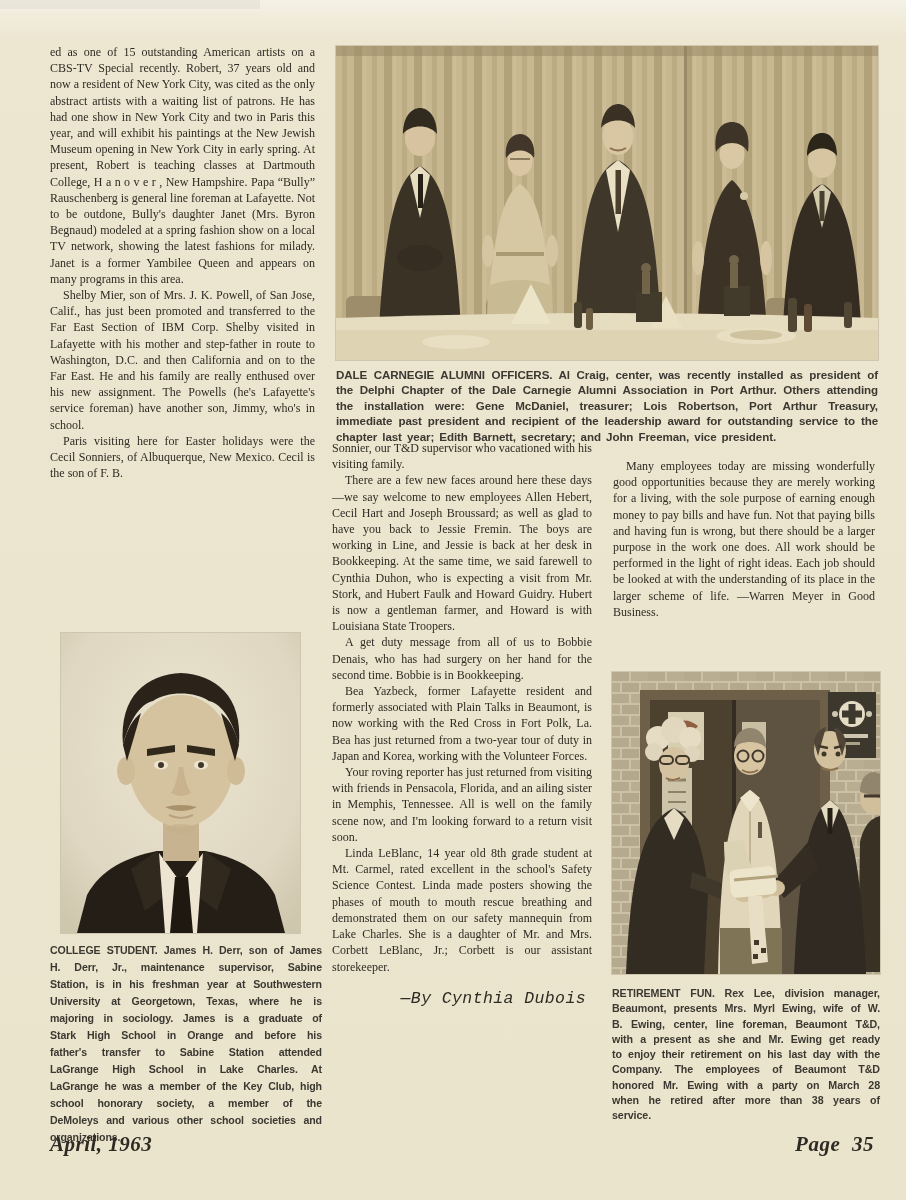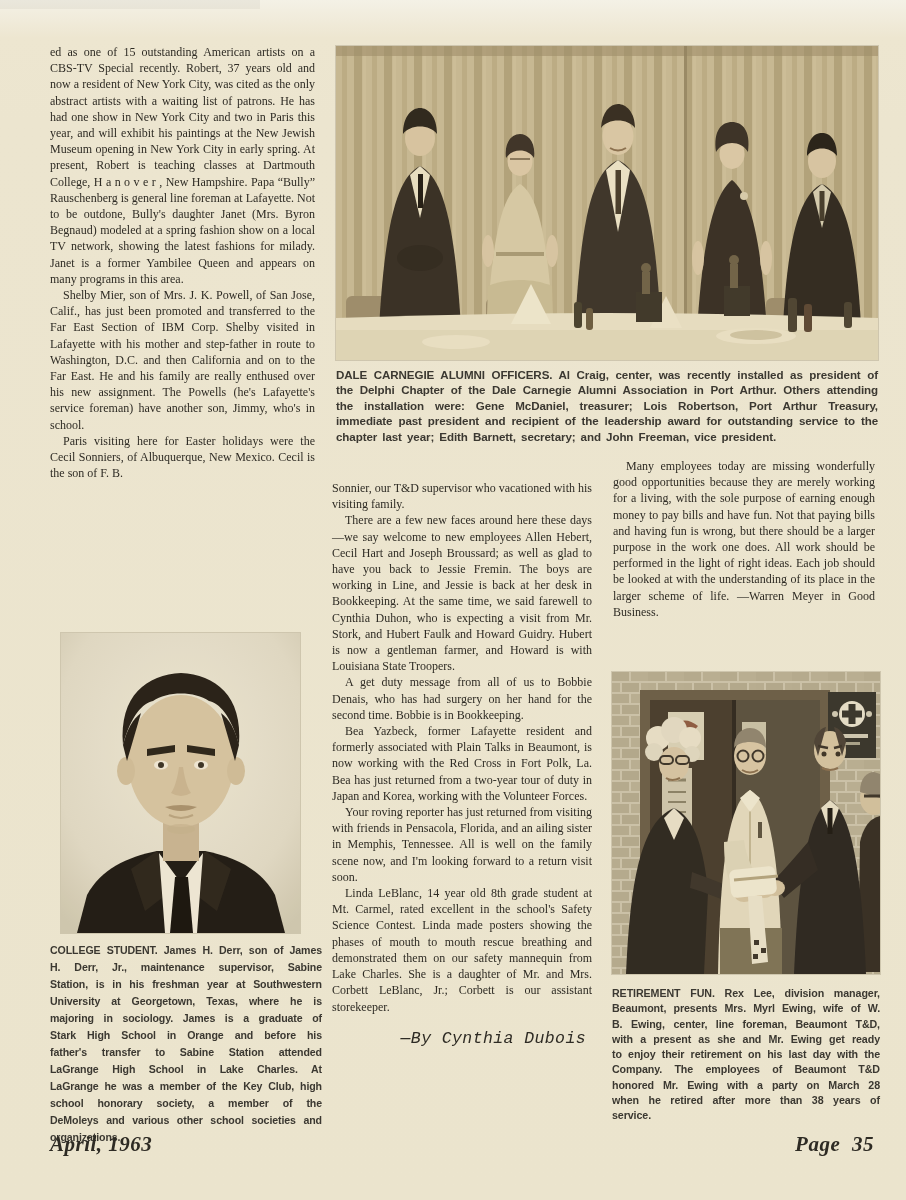--- a/index.html
+++ b/index.html
@@ -156,21 +156,21 @@
         <rect x="394" y="218" width="8" height="24" fill="#6e6148"></rect>
         <circle cx="398" cy="214" r="5" fill="#6e6148"></circle>
         <rect x="508" y="256" width="8" height="26" rx="3" fill="#4a4232"></rect>
       </g>
       <rect width="542" height="314" fill="#c89b4e" opacity="0.05"></rect>
     </svg>
   </figure>
 
   <div class="caption" id="caption-dale" style="left:336px;top:367px;width:542px;">DALE CARNEGIE ALUMNI OFFICERS.  Al Craig, center, was recently installed as president of the Delphi Chapter of the Dale Carnegie Alumni Association in Port Arthur.  Others attending the installation were:  Gene McDaniel, treasurer; Lois Robertson, Port Arthur Treasury, immediate past president and recipient of the leadership award for outstanding service to the chapter last year; Edith Barnett, secretary; and John Freeman, vice president.</div>
 
-  <div class="col" id="col-middle" style="left:332px;top:480px;width:260px;">
+  <div class="col" id="col-middle" style="left:332px;top:440px;width:260px;">
     <div>
         <p class="noindent"><span class="bold">Sonnier,</span><span> our T&amp;D supervisor who vacationed with his visiting family.</span></p>
         <p><span>There are a few new faces around here these days—we say welcome to new employees </span><span class="bold">Allen Hebert, Cecil Hart</span><span> and </span><span class="bold">Joseph Broussard;</span><span> as well as glad to have you back to </span><span class="bold">Jessie Fremin.</span><span> The boys are working in Line, and Jessie is back at her desk in Bookkeeping. At the same time, we said farewell to </span><span class="bold">Cynthia Duhon,</span><span> who is expecting a visit from Mr. Stork, and </span><span class="bold">Hubert Faulk</span><span> and </span><span class="bold">Howard Guidry.</span><span> Hubert is now a gentleman farmer, and Howard is with Louisiana State Troopers.</span></p>
         <p><span>A get duty message from all of us to </span><span class="bold">Bobbie Denais,</span><span> who has had surgery on her hand for the second time. Bobbie is in Bookkeeping.</span></p>
         <p><span class="bold">Bea Yazbeck,</span><span> former Lafayette resident and formerly associated with Plain Talks in Beaumont, is now working with the Red Cross in Fort Polk, La. Bea has just returned from a two-year tour of duty in Japan and Korea, working with the Volunteer Forces.</span></p>
         <p><span>Your roving reporter has just returned from visiting with friends in Pensacola, Florida, and an ailing sister in Memphis, Tennessee. All is well on the family scene now, and I'm looking forward to a return visit soon.</span></p>
         <p><span class="bold">Linda LeBlanc,</span><span> 14 year old 8th grade student at Mt. Carmel, rated excellent in the school's Safety Science Contest. Linda made posters showing the phases of mouth to mouth rescue breathing and demonstrated them on our safety mannequin from Lake Charles. She is a daughter of </span><span class="bold">Mr. and Mrs. Corbett LeBlanc, Jr.;</span><span> Corbett is our assistant storekeeper.</span></p>
       </div>
     <div class="byline">—By Cynthia Dubois</div>
   </div>

